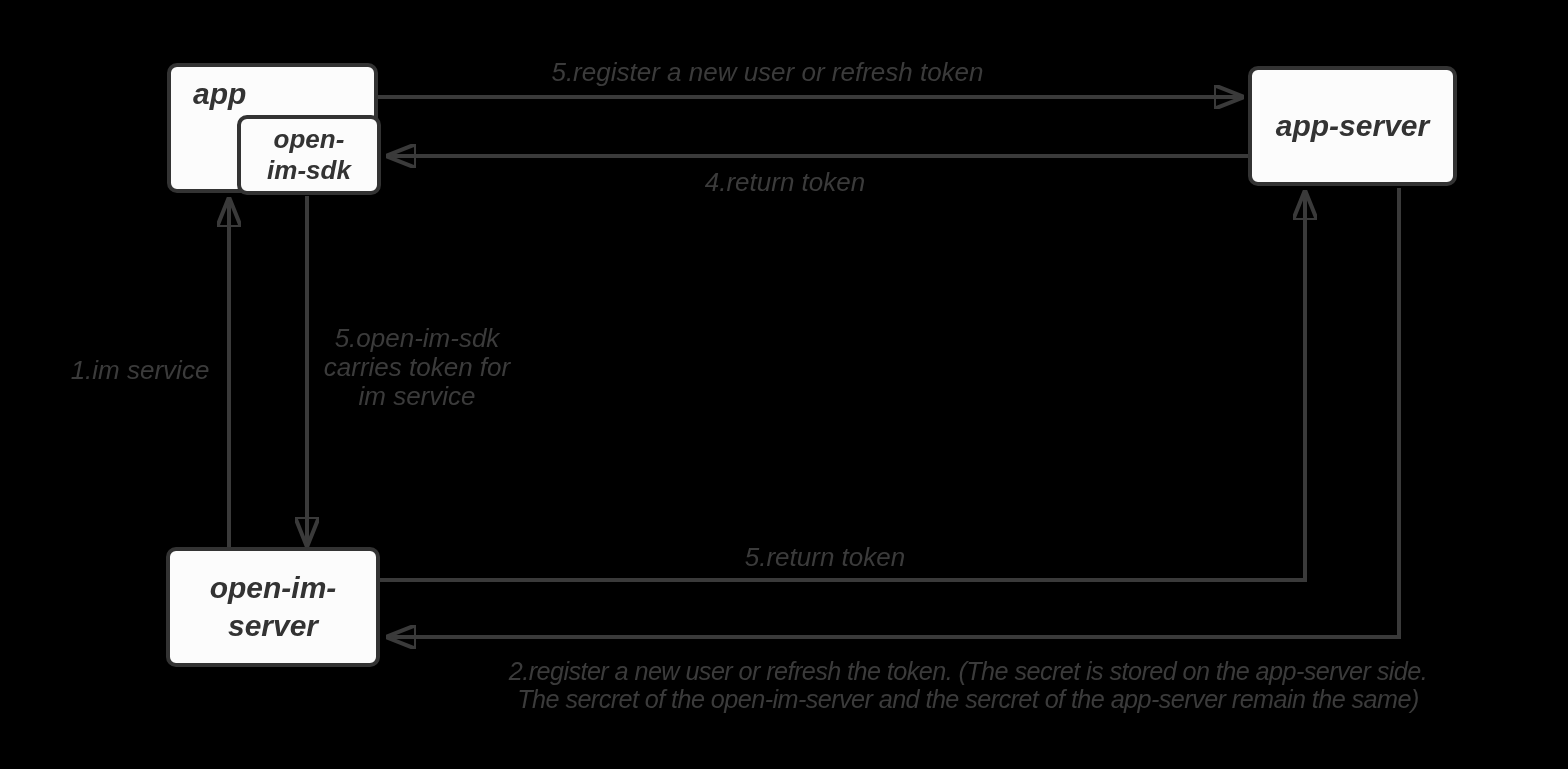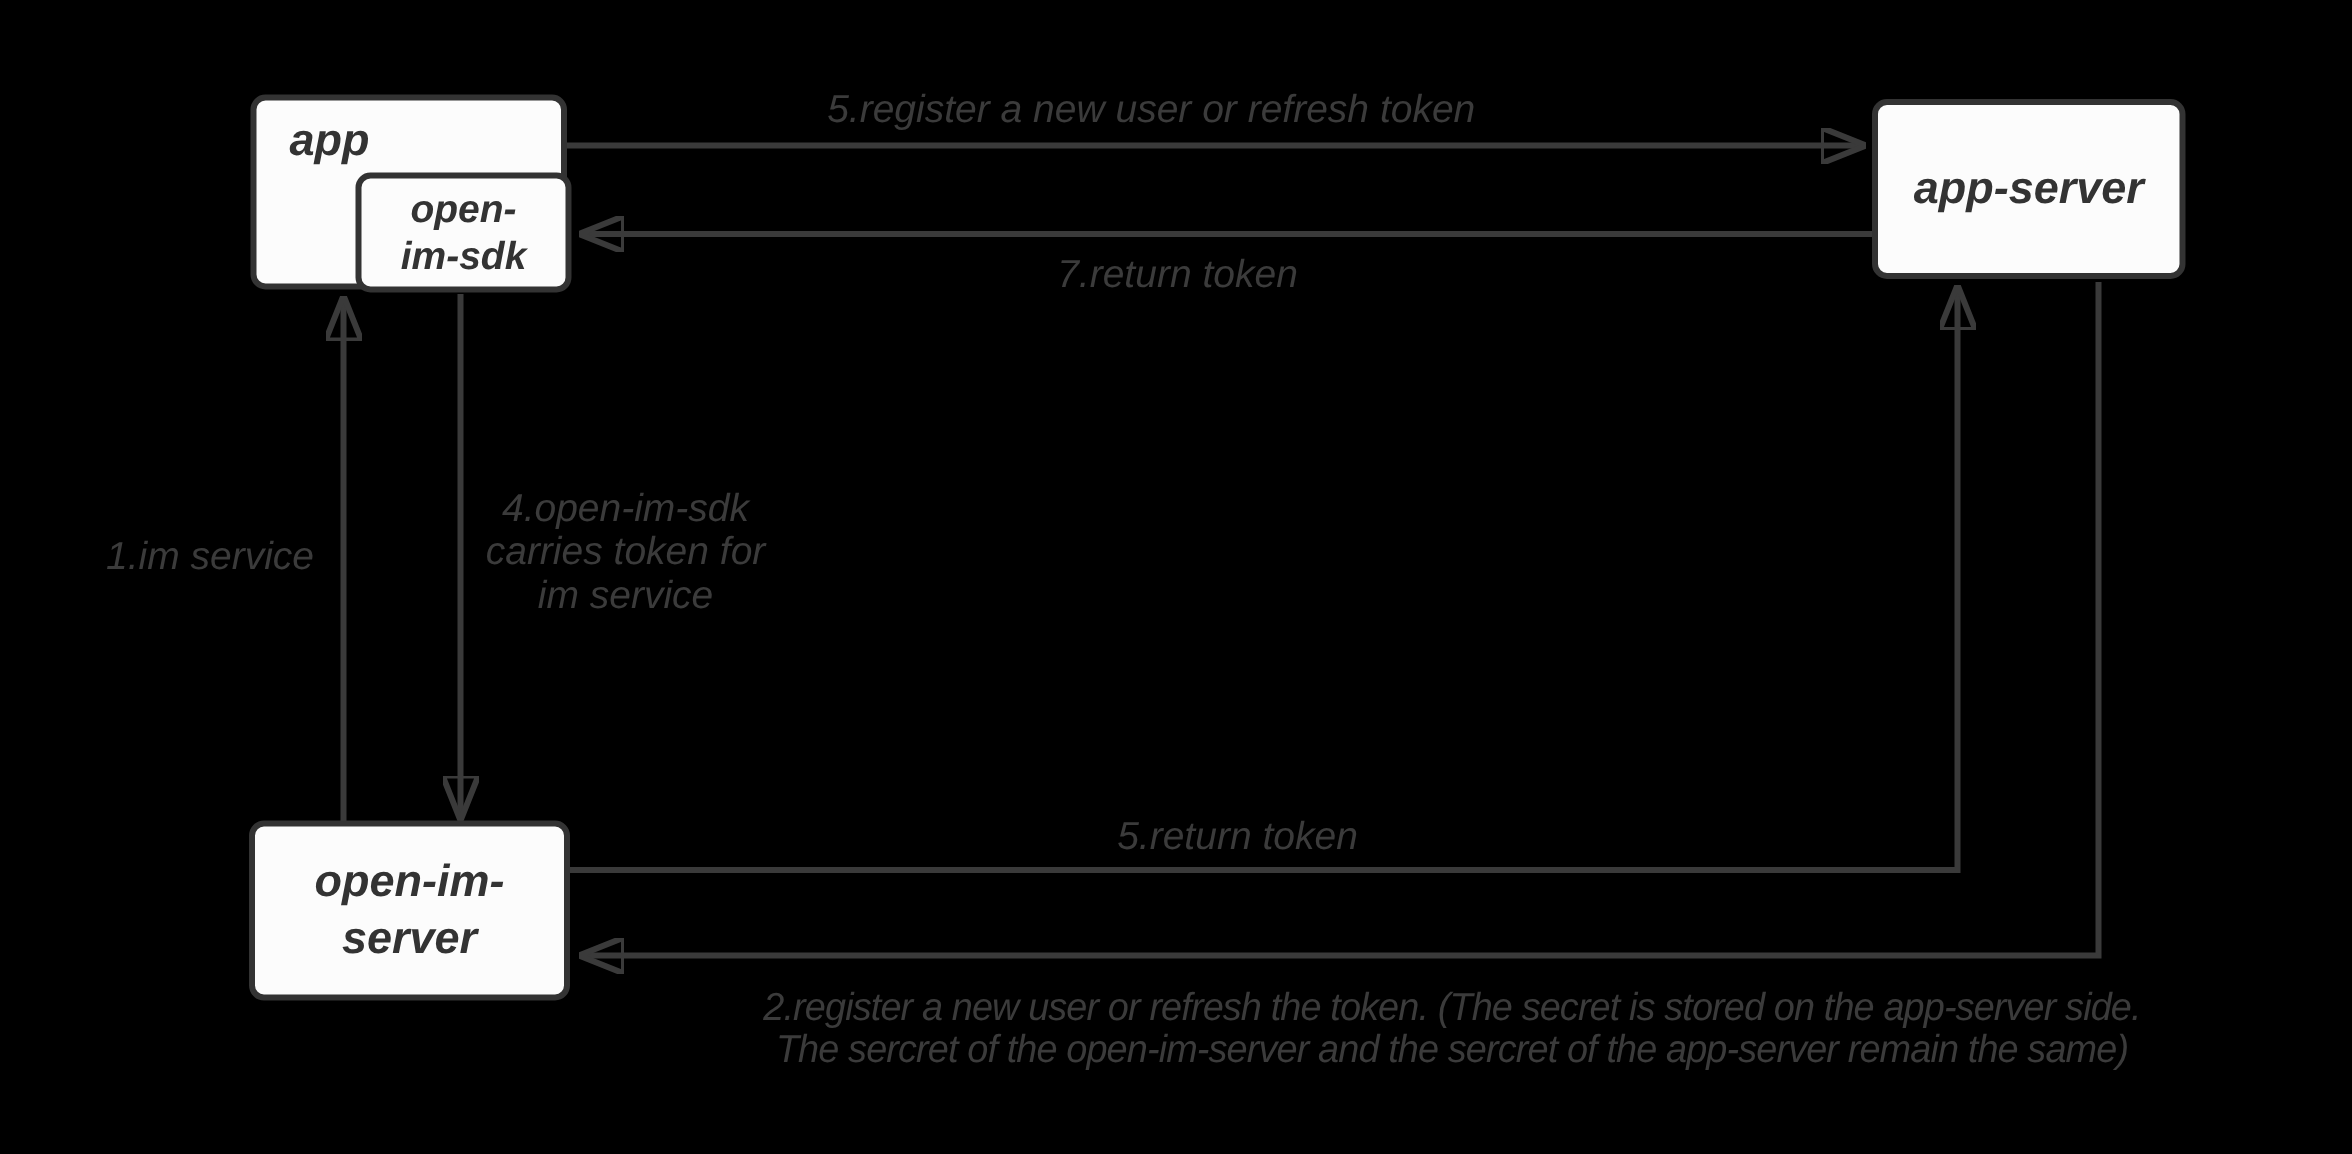--- a/index.html
+++ b/index.html
@@ -121,25 +121,25 @@
     <div class="node-label">open-im-
 server</div>
   </div>
 
   <div class="node" id="box-app-server">
     <div class="node-label">app-server</div>
   </div>
 
   <div class="edge-label" id="label-e1">5.register a new user or refresh token</div>
 
-  <div class="edge-label" id="label-e4">7.return token</div>
+  <div class="edge-label" id="label-e4">4.return token</div>
 
   <div class="edge-label" id="label-e6">1.im service</div>
 
-  <div class="edge-label" id="label-e5">4.open-im-sdk
+  <div class="edge-label" id="label-e5">5.open-im-sdk
 carries token for
 im service</div>
 
   <div class="edge-label" id="label-e3">5.return token</div>
 
   <div class="edge-label" id="label-e2">2.register a new user or refresh the token. (The secret is stored on the app-server side.
 The sercret of the open-im-server and the sercret of the app-server remain the same)</div>
 
 </div>
 

